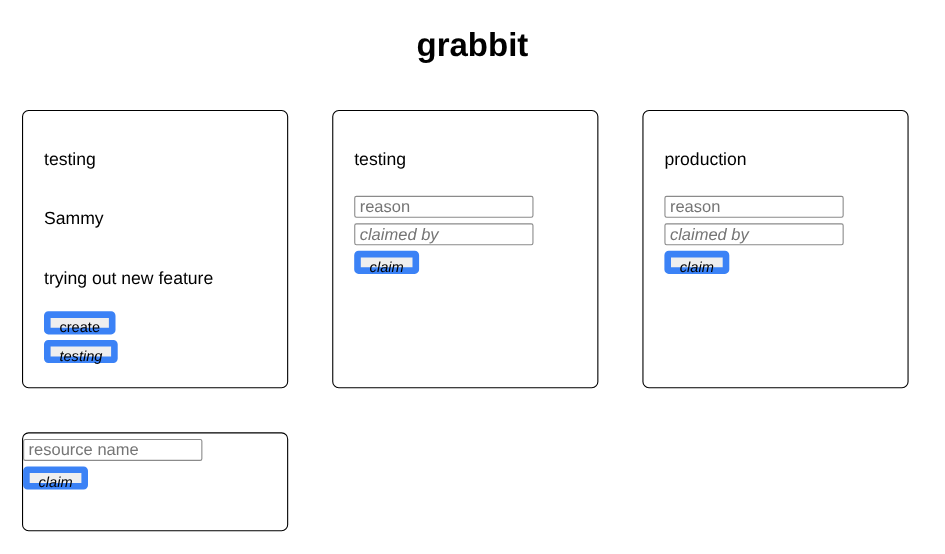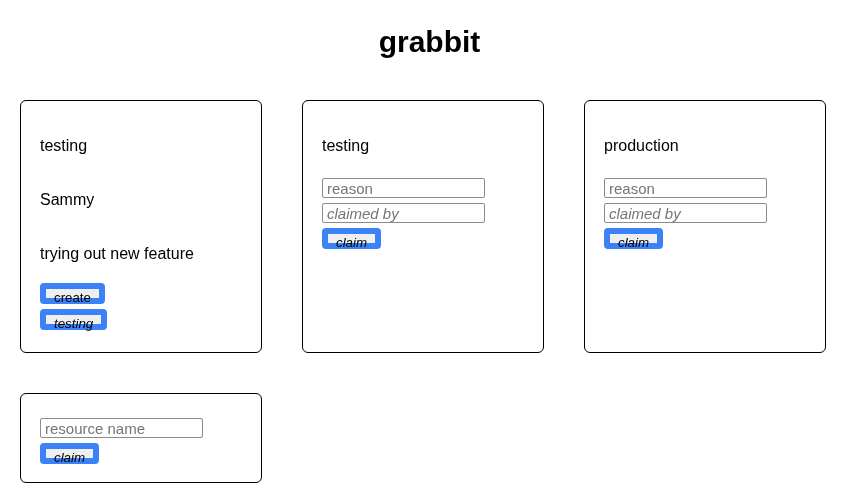--- a/index.html
+++ b/index.html
@@ -77,21 +77,20 @@
     cursor: pointer;
   }
   .btn-release { margin-top: 20px; }
 
   .create-card {
     box-sizing: border-box;
     width: 242px;
     height: 90px;
     border: 1px solid #000000;
     border-radius: 6px;
-    padding: 19px;
     margin: 40px 0 0 20px;
     background: #ffffff;
   }
   .create-card input.text { margin-top: 5px; }
 </style>
 </head>
 <body>
 
 <h1 class="app-title">grabbit</h1>
 

